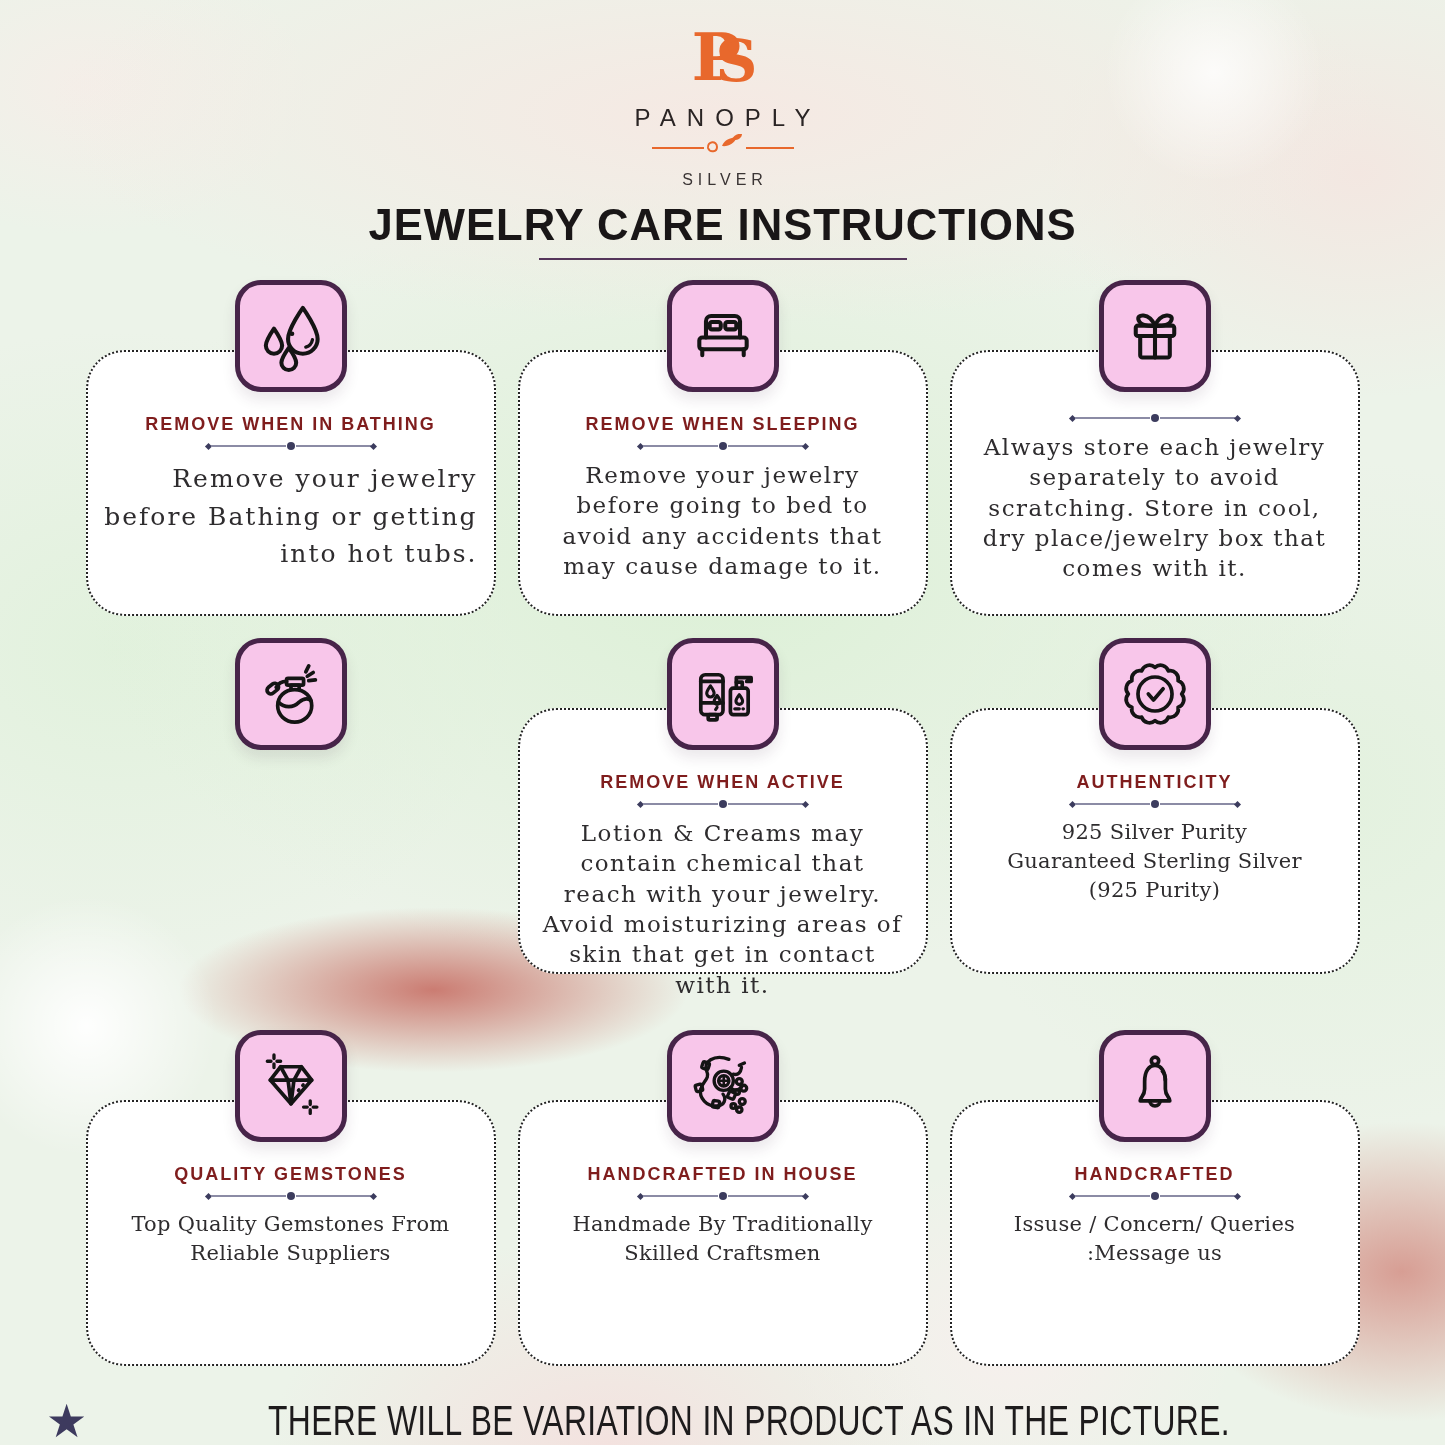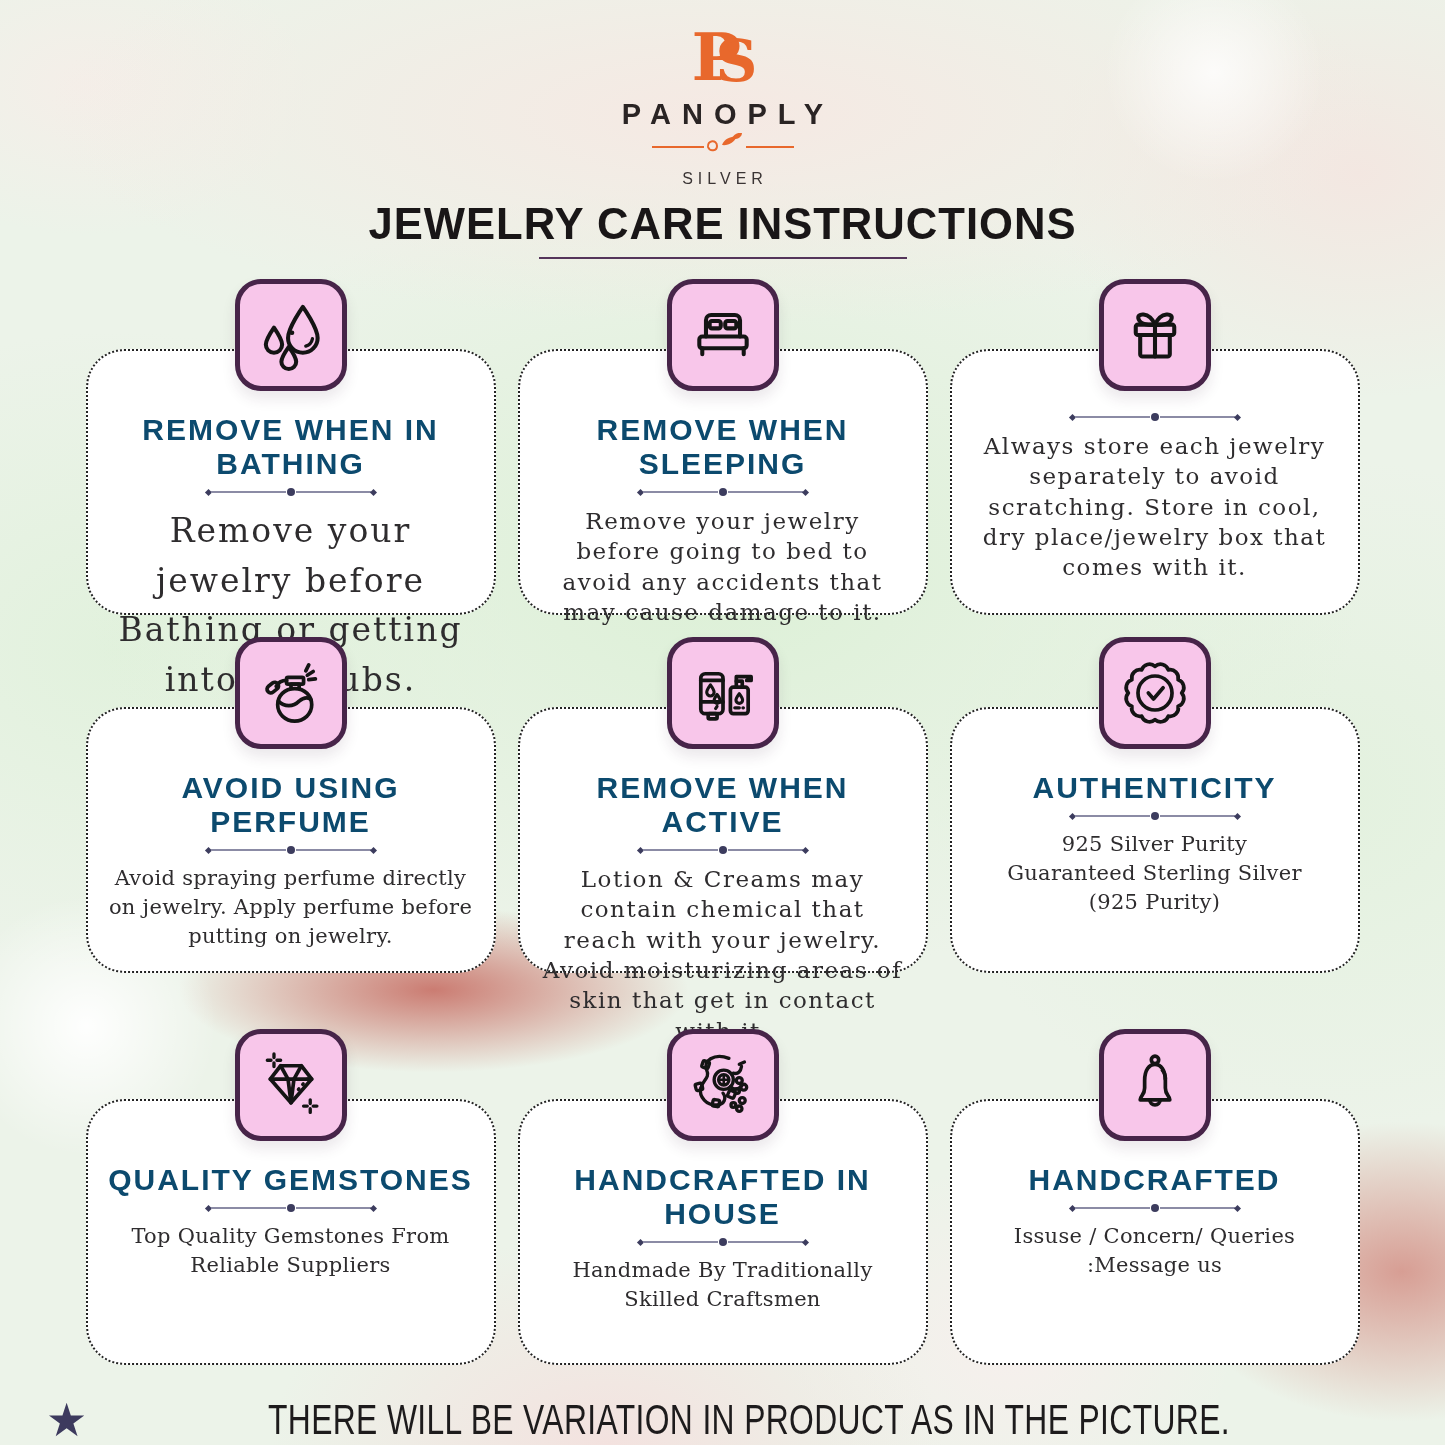--- a/index.html
+++ b/index.html
@@ -19,21 +19,21 @@
       radial-gradient(ellipse 300px 200px at 6% 6%, rgba(248,236,232,.7), rgba(248,236,232,0) 75%),
       radial-gradient(ellipse 800px 500px at 50% 40%, rgba(219,240,213,.9), rgba(219,240,213,0) 80%),
       radial-gradient(ellipse 500px 400px at 8% 45%, rgba(223,241,218,.8), rgba(223,241,218,0) 80%),
       radial-gradient(ellipse 500px 420px at 92% 55%, rgba(225,241,220,.8), rgba(225,241,220,0) 80%);
   }
   
   .header{padding-top:24px;text-align:center;}
   .monogram{position:relative;height:74px;width:90px;margin:0 auto;color:#E8682C;font-family:"DejaVu Serif",serif;font-weight:bold;}
   .monogram .p{position:absolute;left:14px;top:0;font-size:66px;line-height:66px;}
   .monogram .s{position:absolute;left:38px;top:8px;font-size:58px;line-height:58px;}
-  .brand{margin-top:0;font-size:29px;letter-spacing:11px;color:#2a2424;font-weight:700;text-indent:11px;}
+  .brand{margin-top:6px;font-size:24px;letter-spacing:11px;color:#2a2424;font-weight:400;text-indent:11px;}
   .flourish{margin-top:2px;}
   .silver{margin-top:13px;font-size:16px;letter-spacing:5px;color:#3a3434;text-indent:5px;}
   .title{margin-top:10px;font-size:45px;font-weight:900;letter-spacing:1px;color:#191617;transform:scaleX(.97);}
   .title-underline{width:368px;height:2px;background:#54355a;margin:7px auto 0;}
   
   .row{display:grid;grid-template-columns:repeat(3,410px);column-gap:22px;justify-content:center;}
   .row1{margin-top:20px;}
   .row2{margin-top:22px;}
   .row3{margin-top:56px;}
   .cell{position:relative;padding-top:70px;}
@@ -42,27 +42,27 @@
     width:112px;height:112px;box-sizing:border-box;
     background:#F8C6EA;border:5px solid #472449;border-radius:26px;
     display:flex;align-items:center;justify-content:center;z-index:2;
     box-shadow:0 8px 14px rgba(60,30,60,.10);
   }
   .card{
     box-sizing:border-box;height:266px;background:#fff;
     border:2px dotted #232323;border-radius:38px;
     padding:62px 16px 10px;text-align:center;
   }
-  .card h3{margin:0 0 7px;font-size:30px;font-weight:800;letter-spacing:2px;color:#0c4a6e;}
+  .card h3{margin:0 0 7px;font-size:18px;font-weight:800;letter-spacing:2px;color:#7f1d1d;}
   .hdiv{display:flex;align-items:center;justify-content:center;margin:0 auto 10px;width:170px;}
   .hdiv .seg{height:2px;flex:1;background:#8b8ba5;position:relative;}
   .hdiv .dot{width:8px;height:8px;border-radius:50%;background:#3c3c5e;margin:0 1px;}
   .hdiv .tip{width:5px;height:5px;background:#3c3c5e;transform:rotate(45deg);}
   .card p{margin:0 auto;color:#2e2c2e;white-space:pre-line;font-family:"DejaVu Serif",serif;}
-  .body-lg{font-size:33px;line-height:1.5;letter-spacing:2px;max-width:378px;}
+  .body-lg{font-size:25px;line-height:1.5;letter-spacing:2px;max-width:378px;text-align:right;}
   .body-md{font-size:23px;line-height:1.32;letter-spacing:1.5px;max-width:360px;}
   .body-alt{font-size:21px;line-height:1.38;letter-spacing:.3px;max-width:370px;font-family:"Liberation Serif",serif;}
   
   .footer{margin-top:30px;display:flex;align-items:center;justify-content:center;gap:12px;}
   .footer .star{font-size:46px;color:#3d3a5e;line-height:1;}
   .footer .ftext{display:inline-block;font-size:43px;font-weight:500;color:#1d1b1c;letter-spacing:.5px;transform:scaleX(.74);transform-origin:center;white-space:nowrap;}
   svg.icon{display:block;}
 </style>
 </head>
 <body>
@@ -166,31 +166,20 @@
       <div class="tile">
         <svg class="icon" width="74" height="74" viewBox="0 0 100 100" fill="none" stroke="#141414" stroke-width="5" stroke-linecap="round" stroke-linejoin="round">
           <path d="M55 44 c14 0 23 10 23 22 a23 22 0 0 1 -46 0 c0 -12 9 -22 23 -22 Z"></path>
           <path d="M33 61 C41 69 53 69 61 61 C67 56 72 55 77 59"></path>
           <path d="M50 44 v-6 h11 v6"></path>
           <rect x="44" y="29" width="23" height="9" rx="2"></rect>
           <path d="M44 33 C36 33 32 37 30 41"></path>
           <rect x="17" y="38" width="17" height="10" rx="5" transform="rotate(-38 25 43)"></rect>
           <path d="M72 26 l8 -5 M74 32 l9 -1 M70 20 l4 -8"></path>
         </svg>
-      </div>
-      <div class="card">
-        <h3>AVOID USING PERFUME</h3>
-        <div class="hdiv">
-            <span class="tip"></span>
-            <span class="seg"></span>
-            <span class="dot"></span>
-            <span class="seg"></span>
-            <span class="tip"></span>
-          </div>
-        <p class="body-alt">Avoid spraying perfume directly on jewelry. Apply perfume before putting on jewelry.</p>
       </div>
     </div>
 
     <div class="cell">
       <div class="tile">
         <svg class="icon" width="74" height="74" viewBox="0 0 100 100" fill="none" stroke="#141414" stroke-width="5" stroke-linecap="round" stroke-linejoin="round">
           <rect x="20" y="24" width="30" height="54" rx="6"></rect>
           <path d="M20 33 h30"></path>
           <path d="M33 39 c0 0 5 7 5 10 a5 5 0 0 1 -10 0 c0 -3 5 -10 5 -10 Z" stroke-width="4.2"></path>
           <path d="M42 52 c0 0 4 5.5 4 8 a4 4 0 0 1 -8 0 c0 -2.5 4 -8 4 -8 Z" stroke-width="4.2"></path>

